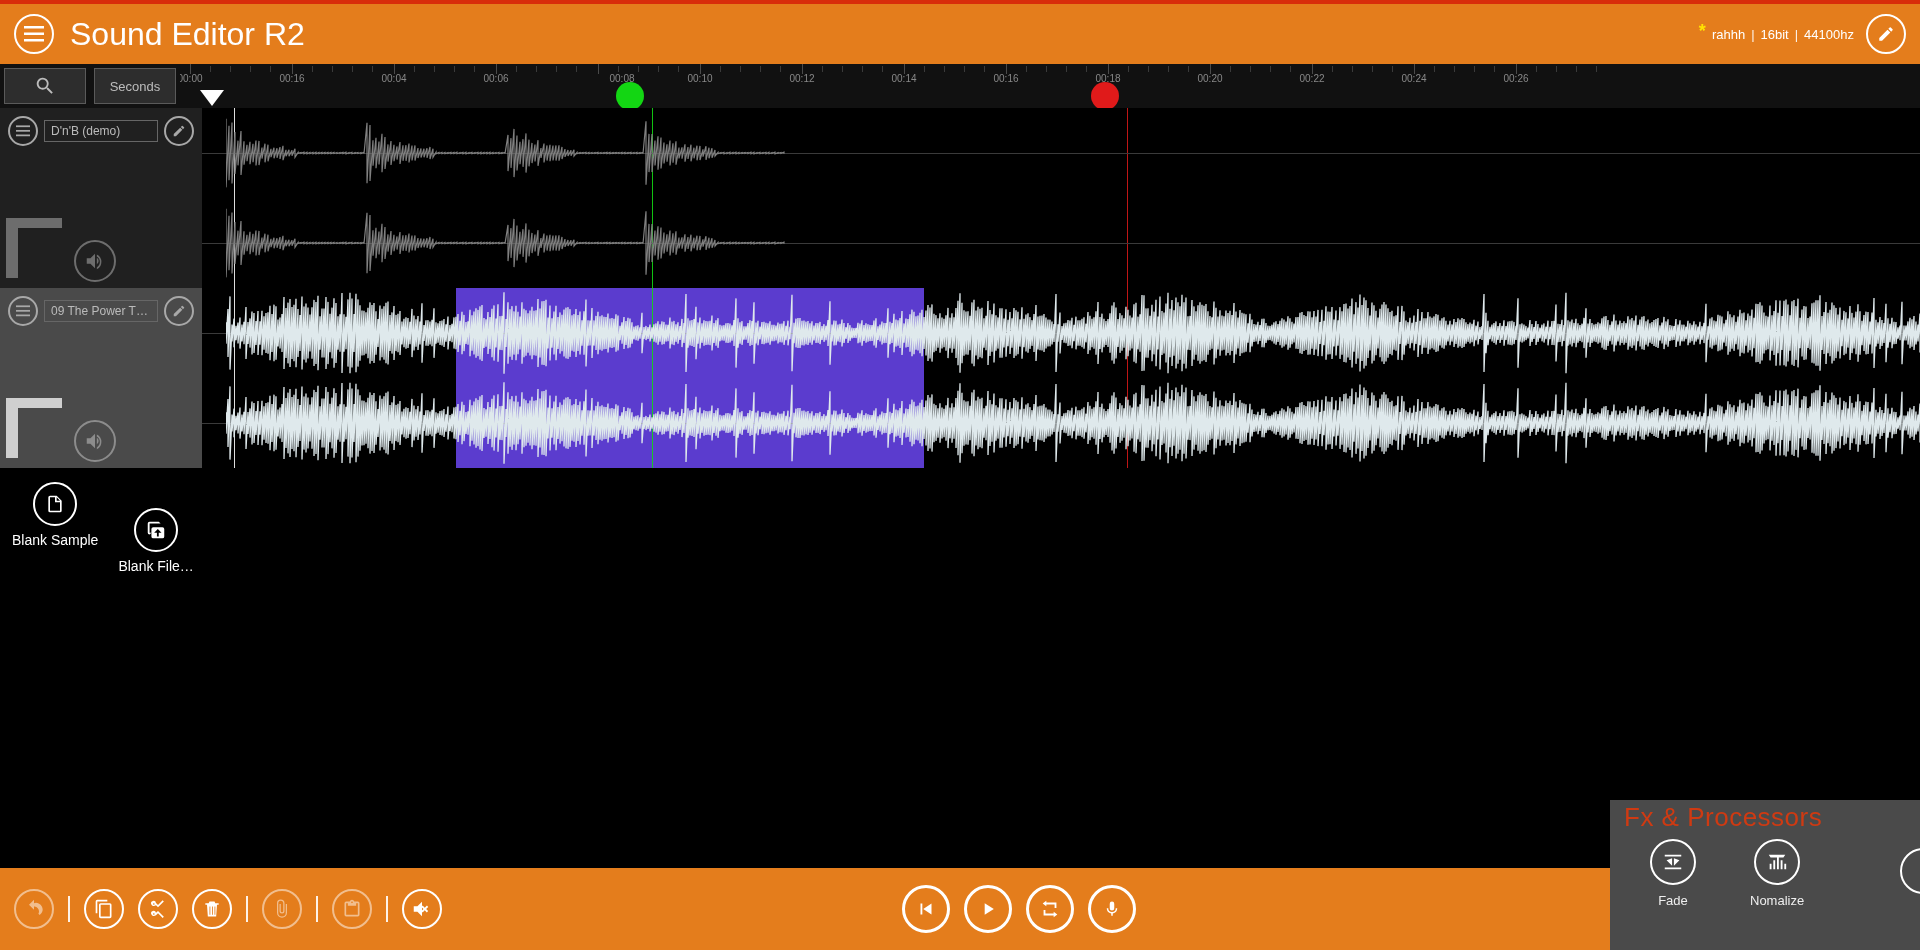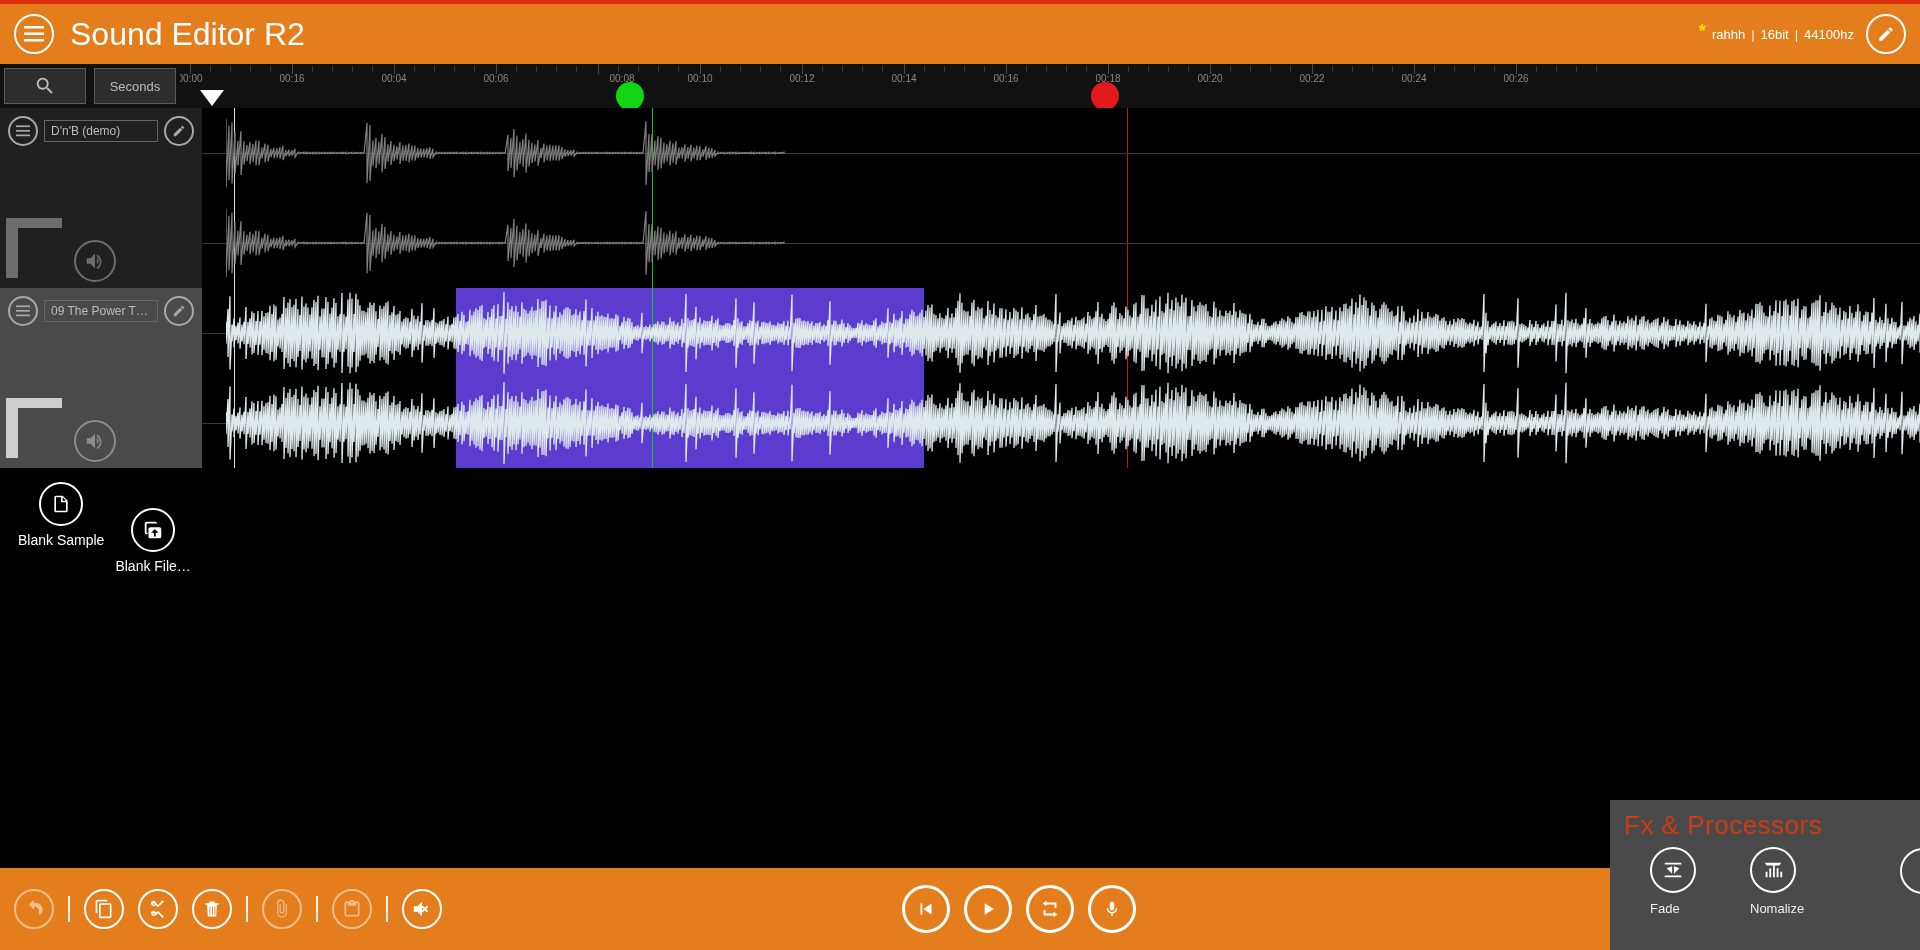--- a/index.html
+++ b/index.html
@@ -51,38 +51,38 @@
 .center-line { position: absolute; left: 0; right: 0; height: 1px; background: #3a3a3a; }
 .wave { position: absolute; left: 0; right: 0; height: 90px; }
 .wave svg { position: absolute; inset: 0; }
 .selection { position: absolute; top: 0; bottom: 0; background: #5b3cce; }
 .marker-line { position: absolute; top: 0; bottom: 0; width: 1px; }
 .marker-line.green { background: rgba(19,214,19,.9); }
 .marker-line.red { background: rgba(224,26,26,.85); }
 .play-line { position: absolute; top: 0; bottom: 0; width: 1px; background: #ddd; }
 
 
-.asset-row { display: flex; align-items: flex-start; gap: 11px; padding: 14px 18px; }
+.asset-row { display: flex; align-items: flex-start; gap: 20px; padding: 14px 12px; }
 .asset-btn { display: flex; flex-direction: column; align-items: center; gap: 6px; cursor: pointer; }
 .asset-btn .circ-btn { width: 44px; height: 44px; }
 .asset-btn span { font-size: 14px; color: #fff; }
 .asset-btn.offset { margin-top: 26px; }
 
 
 .cmd-bar { height: 82px; background: #e47d1c; display: flex; align-items: center; padding: 0 14px; gap: 14px; }
 .cmd-sep { width: 2px; height: 26px; background: #fff; opacity: .9; }
 .cmd-spacer { flex: 1; }
 .play-btn { width: 48px; height: 48px; border: 3px solid #fff; border-radius: 50%; display: flex; align-items: center; justify-content: center; cursor: pointer; }
 .play-btn svg { fill: #fff; }
 
 
-.fx-panel { position: absolute; right: 0; bottom: 0; width: 310px; height: 150px; background: #4a4a4a; display: flex; flex-direction: column; padding: 10px 14px 16px 14px; }
+.fx-panel { position: absolute; right: 0; bottom: 0; width: 310px; height: 150px; background: #4a4a4a; display: flex; flex-direction: column; padding: 2px 14px 16px 14px; }
 .fx-title { font-size: 26px; font-weight: 300; color: #cf3a12; letter-spacing: .5px; }
 .fx-items { display: flex; gap: 54px; margin-top: 6px; padding-left: 26px; }
-.fx-item { display: flex; flex-direction: column; align-items: flex-start; gap: 8px; cursor: pointer; }
+.fx-item { display: flex; flex-direction: column; align-items: center; gap: 8px; cursor: pointer; }
 .fx-item span { font-size: 13px; color: #eee; }
 .fx-item .circ-btn { width: 46px; height: 46px; }
 .fx-partial { position: absolute; right: -26px; top: 48px; width: 46px; height: 46px; border: 2px solid #fff; border-radius: 50%; }
 </style>
 </head>
 <body>
 
 <div class="app">
 
   <div class="header">

